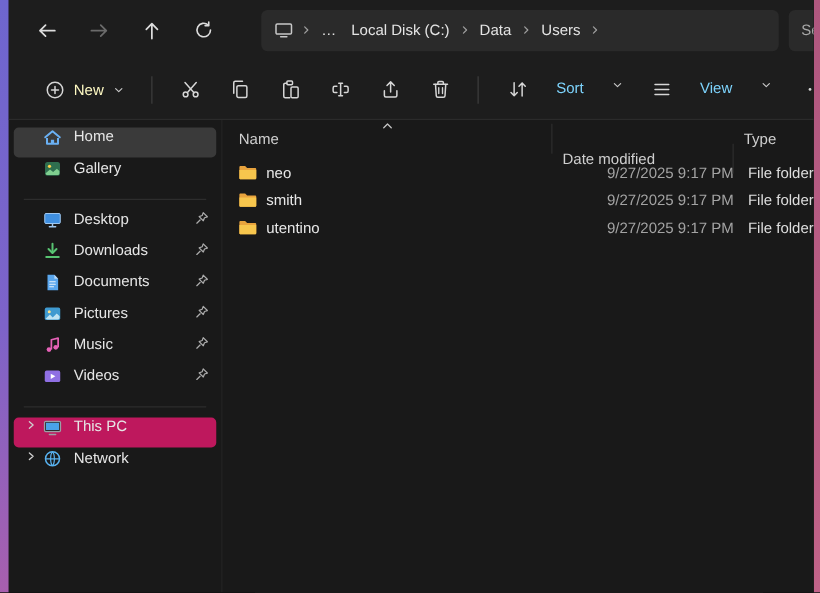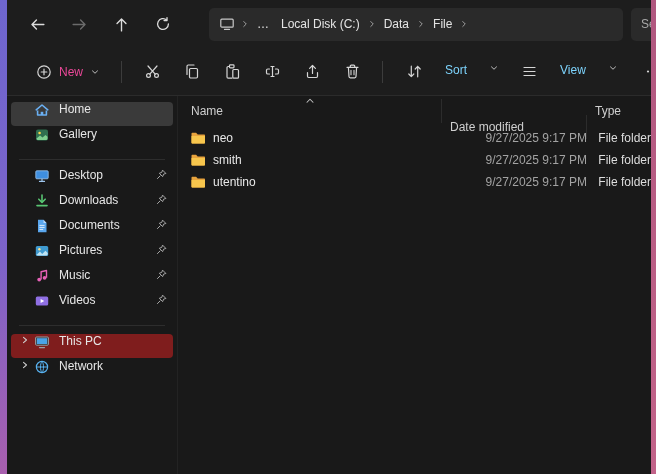--- a/index.html
+++ b/index.html
@@ -26,35 +26,35 @@
   .crumb-sep{display:flex;align-items:center;padding:0 1px;}
   .addr-ico{padding:0 4px 0 2px;display:flex;align-items:center;}
   .searchbox{margin-left:8px;flex:none;width:150px;height:33px;background:#2a2a2a;
              border-radius:5px;display:flex;align-items:center;padding:0 10px;
              box-sizing:border-box;font-size:12px;color:#a8a8a8;}
 
   
   .toolbar{height:47px;background:#1d1d1d;border-bottom:1px solid #2b2b2b;
            display:flex;align-items:center;padding-left:18px;}
   .tool-new{display:flex;align-items:center;gap:7px;padding:7px 11px;border-radius:5px;
-            color:#ec4899;font-size:12px;}
+            color:#fef9c3;font-size:12px;}
   .tool-sep{width:1px;height:22px;background:#3c3c3c;margin:0 10px;flex:none;}
   .tool-ibtn{width:40px;height:36px;border-radius:5px;display:flex;align-items:center;
              justify-content:center;flex:none;}
   .tool-drop{display:flex;align-items:flex-start;gap:22px;padding:7px 9px;border-radius:5px;
              font-size:12px;color:#7dd3fc;margin-left:4px;}
 
   
   .body{display:flex;height:378px;}
 
   .sidebar{width:170px;box-sizing:border-box;padding:6px 4px 0 4px;flex:none;}
   .side-item{display:flex;align-items:flex-start;height:24px;border-radius:4px;
              padding:0 4px 0 6px;margin-bottom:1px;}
   .side-item.selected{background:#3a3a3a;}
-  .side-item.hovered{background:#7f1d1d;}
+  .side-item.hovered{background:#be185d;}
   .side-spacer{width:16px;flex:none;display:flex;align-items:center;justify-content:center;}
   .side-ico{width:18px;flex:none;display:flex;align-items:center;justify-content:center;}
   .side-label{margin-left:8px;font-size:12px;color:#e6e6e6;flex:1;white-space:nowrap;}
   .side-pin{width:16px;flex:none;display:flex;align-items:center;justify-content:center;}
   .side-sep{height:1px;background:#2d2d2d;margin:8px 8px;}
 
   .main{flex:1;border-left:1px solid #232323;display:flex;flex-direction:column;min-width:0;text-align:right;}
   .cols{display:flex;height:24px;margin-top:3px;position:relative;align-items:center;
         font-size:12px;color:#cfcfcf;}
   .col-name{width:264px;box-sizing:border-box;padding-left:13px;position:relative;height:100%;
@@ -122,21 +122,21 @@
           <svg width="10" height="10" viewBox="0 0 16 16">
               <path d="M6 4 10 8l-4 4" fill="none" stroke="#9e9e9e" stroke-width="1.6" stroke-linecap="round" stroke-linejoin="round"></path>
             </svg>
         </span>
         <span class="crumb">Data</span>
         <span class="crumb-sep">
           <svg width="10" height="10" viewBox="0 0 16 16">
               <path d="M6 4 10 8l-4 4" fill="none" stroke="#9e9e9e" stroke-width="1.6" stroke-linecap="round" stroke-linejoin="round"></path>
             </svg>
         </span>
-        <span class="crumb">File</span>
+        <span class="crumb">Users</span>
         <span class="crumb-sep">
           <svg width="10" height="10" viewBox="0 0 16 16">
               <path d="M6 4 10 8l-4 4" fill="none" stroke="#9e9e9e" stroke-width="1.6" stroke-linecap="round" stroke-linejoin="round"></path>
             </svg>
         </span>
       </div>
 
       <div class="searchbox">
         <span>Se</span>
       </div>

